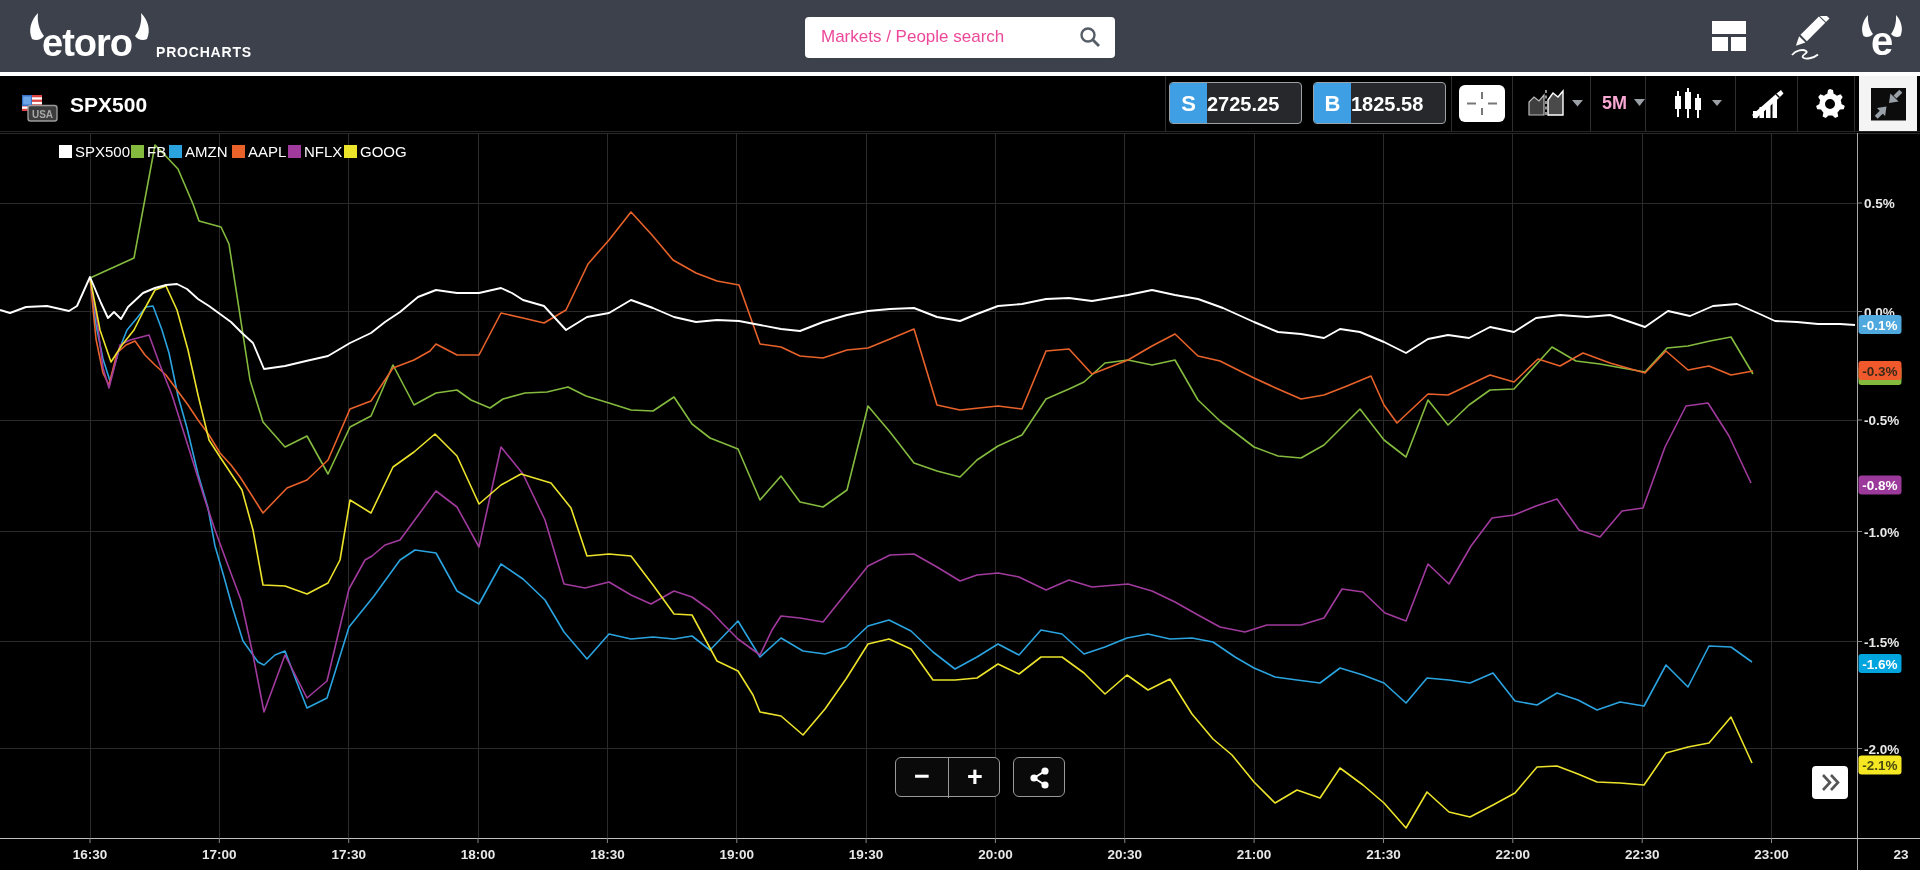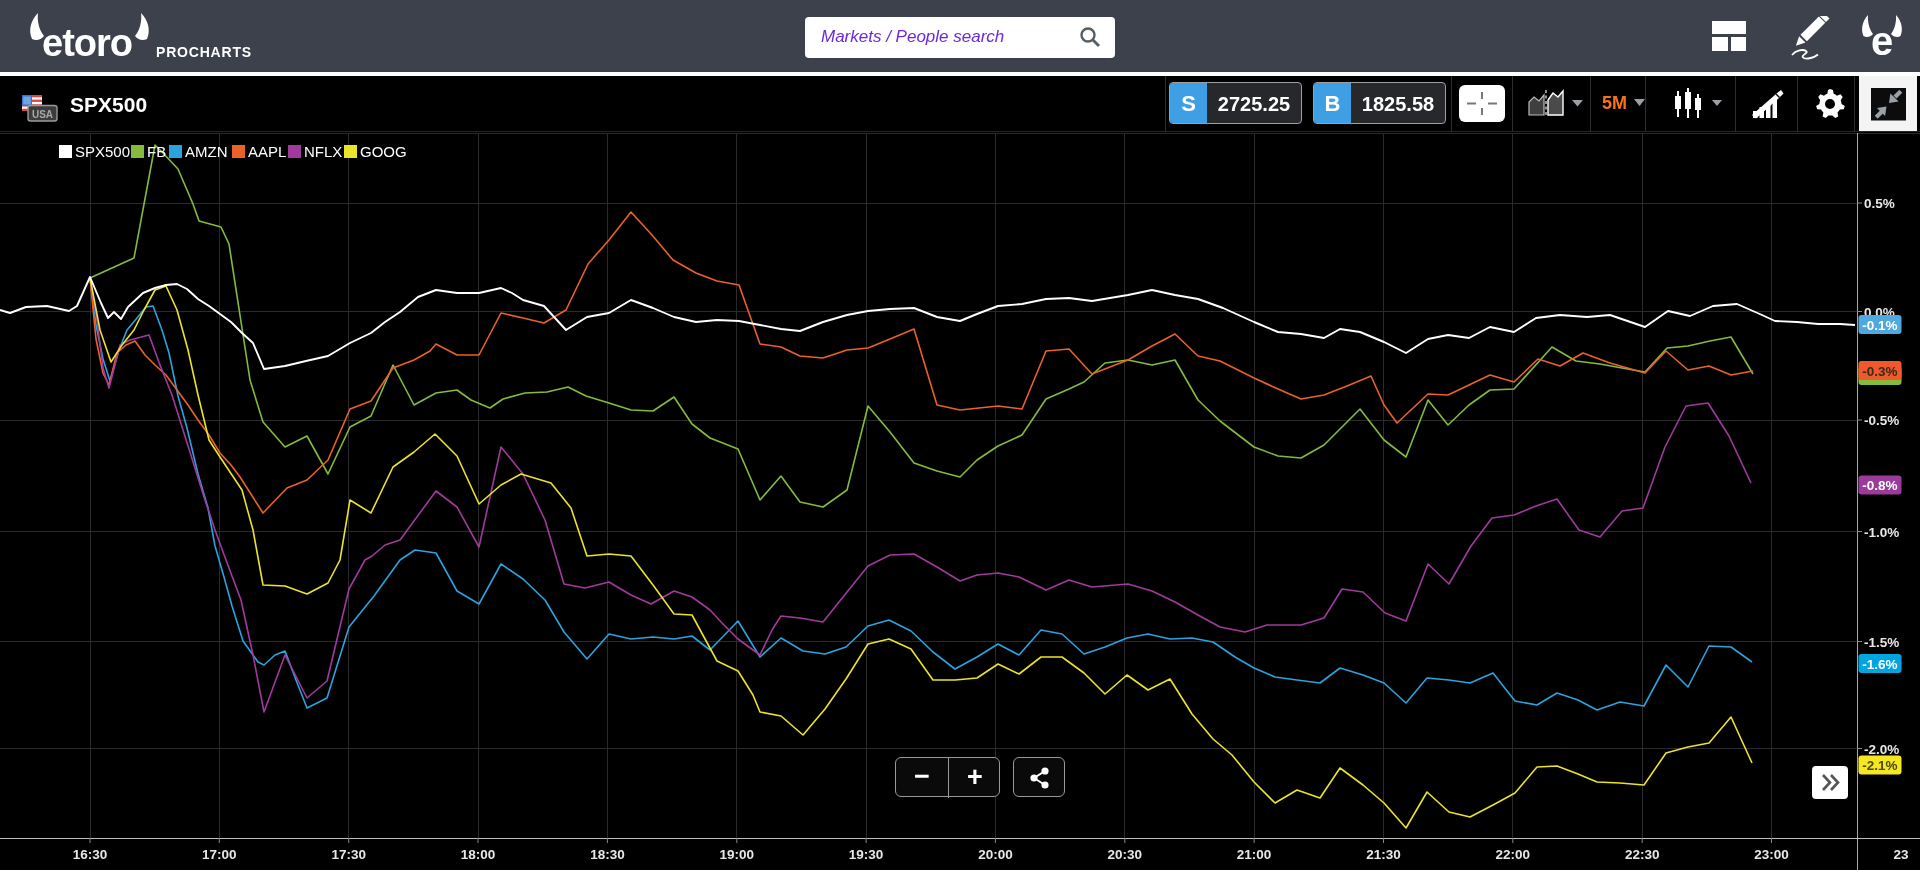--- a/index.html
+++ b/index.html
@@ -1,26 +1,26 @@
 <!DOCTYPE html>
 <html><head><meta charset="utf-8">
 <style>
 * { margin:0; padding:0; box-sizing:border-box; }
 body { width:1920px; height:870px; background:#000; font-family:"Liberation Sans",sans-serif; overflow:hidden; position:relative; }
 .topbar { position:absolute; top:0; left:0; width:1920px; height:72px; background:#3c414b; }
 .whiteline { position:absolute; top:72px; left:0; width:1920px; height:4px; background:#fff; }
 .procharts { position:absolute; left:156px; top:44px; color:#fff; font-size:14px; font-weight:bold; letter-spacing:0.8px; }
 .search { position:absolute; left:805px; top:17px; width:310px; height:41px; background:#fff; border-radius:4px; }
-.search span { position:absolute; left:16px; top:10px; font-size:17px; color:#6d28d9;font-style:italic; }
+.search span { position:absolute; left:16px; top:10px; font-size:17px; color:#ec4899; }
 .toolbar { position:absolute; top:76px; left:0; width:1920px; height:56px; background:#000; border-bottom:1px solid #262626; }
 .sep { position:absolute; top:76px; width:1px; height:56px; background:#2e2e2e; }
 .spx { position:absolute; left:70px; top:93px; color:#fff; font-size:21px; font-weight:bold; }
 .sbbtn { position:absolute; top:82px; height:42px; border:1px solid #9aa0a6; border-radius:4px; background:#26282b; overflow:hidden; }
 .sbbtn .tab { position:absolute; left:0; top:0; width:37px; height:42px; background:#3e9fe4; color:#fff; font-size:22px; font-weight:bold; text-align:center; line-height:42px; }
-.sbbtn .val { position:absolute; left:37px; top:0; right:0; height:42px; color:#fff; font-size:20px; font-weight:bold; text-align:center; line-height:42px; }
+.sbbtn .val { position:absolute; left:37px; top:0; right:0; height:42px; color:#fff; font-size:20px; font-weight:bold; text-align:left; line-height:42px; }
 .crossbtn { position:absolute; left:1459px; top:85px; width:46px; height:37px; background:#fff; border-radius:6px; }
 .whitebtn { position:absolute; left:1859px; top:76px; width:58px; height:55px; background:#f4f4f4; }
 .ctrl { position:absolute; border:1px solid #999; border-radius:6px; background:#0a0a0a; }
 </style></head>
 <body>
 <div class="topbar"></div>
 <div class="whiteline"></div>
 <svg style="position:absolute;left:28px;top:10px" width="128" height="55" viewBox="0 0 128 55">
   <text x="14" y="46" font-size="38" font-weight="bold" fill="#fff" font-family="Liberation Sans" letter-spacing="-1">etoro</text>
   <path d="M 10 3 C 3 10 0 20 4 29 C 8 31 13 30 16 26 C 11 20 9 11 10 3 Z" fill="#fff"></path>
@@ -90,21 +90,21 @@
     </svg>
 </div>
 <div class="sep" style="left:1512px"></div>
 <svg style="position:absolute;left:1528px;top:89px" width="56" height="30" viewBox="0 0 56 30">
   <path d="M 1 26 L 1 13 L 6 8 L 11 12 L 16 6 L 16 26 Z" fill="#3f3f3f" stroke="#bbb" stroke-width="1.2"></path>
   <path d="M 20 26 L 20 11 L 25 4 L 30 8 L 35 2 L 35 26 Z" fill="#4a4a4a" stroke="#fff" stroke-width="1.4"></path>
   <line x1="18" y1="1" x2="18" y2="27" stroke="#ddd" stroke-width="1.3" stroke-dasharray="3,2.5"></line>
   <path d="M 44 11 L 55 11 L 49.5 17.5 Z" fill="#9aa0a6"></path>
 </svg>
 <div class="sep" style="left:1590px"></div>
-<div style="position:absolute;left:1602px;top:93px;color:#f97316;font-size:18px;font-weight:bold;">5M</div>
+<div style="position:absolute;left:1602px;top:93px;color:#f9a8d4;font-size:18px;font-weight:bold;">5M</div>
 <svg style="position:absolute;left:1634px;top:99px" width="12" height="8" viewBox="0 0 12 8">
     <path d="M 0 0 L 11 0 L 5.5 7 Z" fill="#9aa0a6"></path>
   </svg>
 <div class="sep" style="left:1645px"></div>
 <svg style="position:absolute;left:1672px;top:86px" width="52" height="36" viewBox="0 0 52 36">
   <g fill="#fff">
       <rect x="3" y="10" width="6" height="13"></rect>
       <rect x="5" y="5" width="2" height="26"></rect>
   <rect x="13" y="6" width="6" height="17"></rect>
       <rect x="15" y="2" width="2" height="30"></rect>

